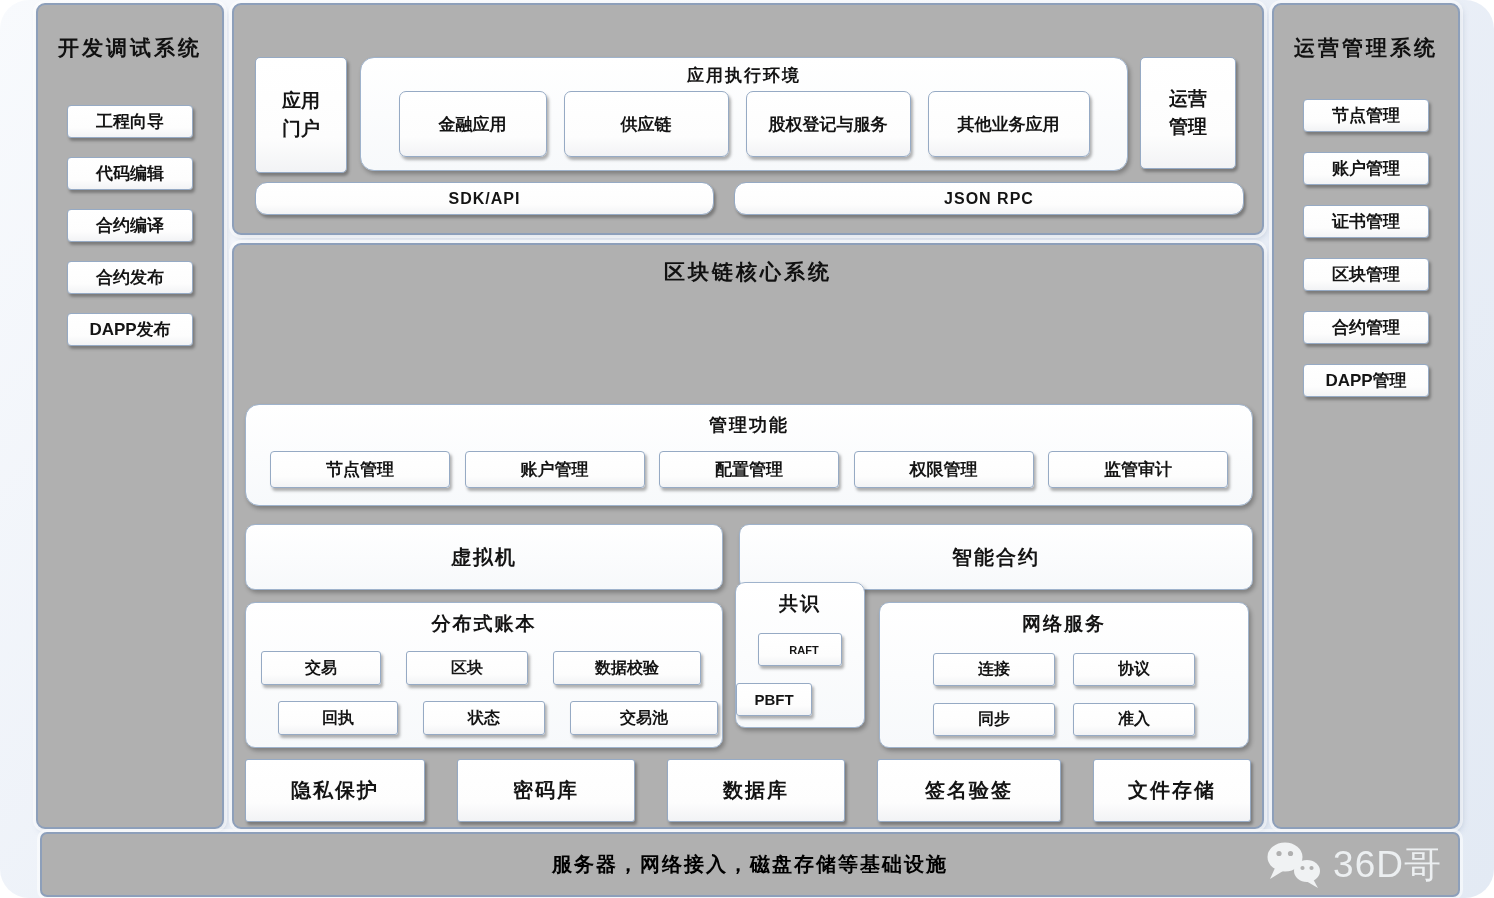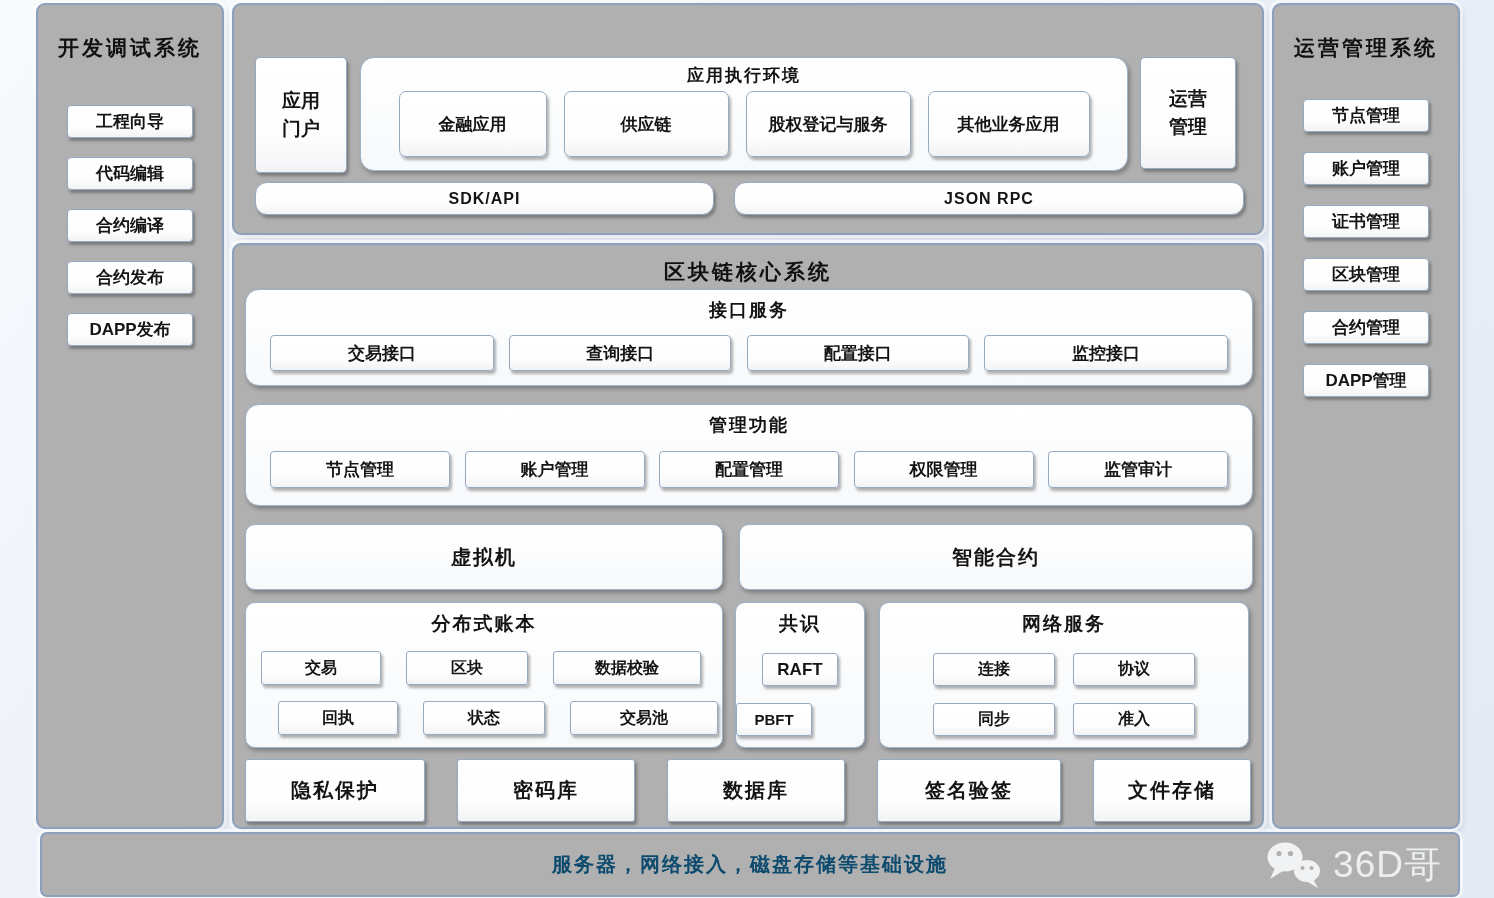--- a/index.html
+++ b/index.html
@@ -1,18 +1,18 @@
 <!DOCTYPE html>
 <html><head>
 <meta charset="utf-8">
 <style>
   html,body{margin:0;padding:0;}
   body{font-family:"Liberation Sans","DejaVu Sans",sans-serif;color:#141414;}
   .canvas{position:relative;width:1494px;height:898px;overflow:hidden;
-          background:linear-gradient(135deg,#f8fafd 0%,#eaeff7 55%,#e3eaf4 100%);}
+          background:linear-gradient(135deg,#f8fafd 0%,#eaeff7 55%,#e3eaf4 100%);border-radius:29px;}
   
   .panel{position:absolute;background:#b0b0b0;border:2px solid #8d9fba;border-radius:9px;
          box-shadow:0 0 0 3px rgba(255,255,255,.55), 2px 3px 6px rgba(110,130,160,.35);}
   .panel-title{text-align:center;font-size:21px;font-weight:700;letter-spacing:3px;color:#111;}
   .side-title{padding-top:30px;line-height:26px;}
   .side-items{display:flex;flex-direction:column;align-items:center;}
   .side-items.dev{margin-top:44px;gap:19px;}
   .side-items.ops{margin-top:38px;gap:20px;}
   
   .btn,.wbox{background:linear-gradient(180deg,#ffffff 0%,#fdfdfd 70%,#f2f3f5 100%);
@@ -27,21 +27,21 @@
        font-size:18px;font-weight:700;letter-spacing:2px;}
   .row{position:absolute;left:0;right:0;display:flex;}
   .pre{white-space:pre-line;text-align:center;line-height:1.5;}
   .big-label{font-size:20px;letter-spacing:2px;}
   .bar{border-radius:12px;font-size:16px;letter-spacing:1px;}
   .sq{border-radius:3px;}
   
   .infra{position:absolute;left:40px;top:832px;width:1416px;height:61px;background:#b0b0b0;
          border:2px solid #8d9fba;border-radius:7px;box-shadow:0 0 0 3px rgba(255,255,255,.55);}
   .infra-text{position:absolute;left:0;right:0;top:0;bottom:0;display:flex;align-items:center;
-         justify-content:center;font-size:20px;font-weight:700;letter-spacing:2px;color:#0c4a6e;}
+         justify-content:center;font-size:20px;font-weight:700;letter-spacing:2px;color:#000000;}
   .watermark{position:absolute;right:16px;top:0;bottom:0;display:flex;align-items:center;gap:8px;}
   .watermark-text{font-size:37px;color:#eceff1;font-weight:400;letter-spacing:1px;}
 </style>
 </head>
 <body>
 
 <div class="canvas">
 
   <div class="panel" style="left:36px;top:3px;width:184px;height:822px;">
     <div class="panel-title side-title">开发调试系统</div>
@@ -72,29 +72,20 @@
     <div class="wbox pre" style="left:906px;top:52px;width:94px;height:110px;font-size:19px;">运营
 管理</div>
 
     <div class="wbox bar" style="left:21px;top:177px;width:457px;height:31px;">SDK/API</div>
     <div class="wbox bar" style="left:500px;top:177px;width:508px;height:31px;">JSON RPC</div>
   </div>
 
   <div class="panel" style="left:232px;top:243px;width:1028px;height:582px;">
     <div class="panel-title" style="padding-top:13px;">区块链核心系统</div>
 
-    <div class="container" style="left:11px;top:44px;width:1006px;height:95px;">
-      <div class="c-label">接口服务</div>
-      <div class="row" style="top:45px;padding:0 24px;justify-content:space-between;">
-        <div class="btn" style="width:222px;height:34px;">交易接口</div>
-        <div class="btn" style="width:220px;height:34px;">查询接口</div>
-        <div class="btn" style="width:220px;height:34px;">配置接口</div>
-        <div class="btn" style="width:242px;height:34px;">监控接口</div>
-      </div>
-    </div>
 
     <div class="container" style="left:11px;top:159px;width:1006px;height:100px;">
       <div class="c-label">管理功能</div>
       <div class="row" style="top:46px;padding:0 24px;justify-content:space-between;">
         <div class="btn" style="width:178px;height:35px;">节点管理</div>
         <div class="btn" style="width:178px;height:35px;">账户管理</div>
         <div class="btn" style="width:178px;height:35px;">配置管理</div>
         <div class="btn" style="width:178px;height:35px;">权限管理</div>
         <div class="btn" style="width:178px;height:35px;">监管审计</div>
       </div>
@@ -110,24 +101,24 @@
         <div class="btn sq" style="width:120px;height:32px;font-size:16px;">区块</div>
         <div class="btn sq" style="width:146px;height:32px;font-size:16px;">数据校验</div>
       </div>
       <div class="row" style="top:98px;padding-left:32px;gap:25px;">
         <div class="btn sq" style="width:118px;height:32px;font-size:16px;">回执</div>
         <div class="btn sq" style="width:120px;height:32px;font-size:16px;">状态</div>
         <div class="btn sq" style="width:146px;height:32px;font-size:16px;">交易池</div>
       </div>
     </div>
 
-    <div class="container" style="left:501px;top:357px;width:128px;height:144px;border-radius:10px;">
+    <div class="container" style="left:501px;top:337px;width:128px;height:144px;border-radius:10px;">
       <div class="c-label" style="font-size:19px;">共识</div>
       <div class="row" style="top:50px;justify-content:center;">
-        <div class="btn sq" style="width:74px;height:31px;font-size:17px;">RAFT</div>
+        <div class="btn sq" style="width:74px;height:31px;font-size:11px;padding-left:8px;">RAFT</div>
       </div>
       <div class="row" style="top:100px;justify-content:flex-start;">
         <div class="btn sq" style="width:74px;height:31px;font-size:15px;">PBFT</div>
       </div>
     </div>
 
     <div class="container" style="left:645px;top:357px;width:368px;height:144px;border-radius:10px;">
       <div class="c-label" style="font-size:19px;">网络服务</div>
       <div class="row" style="top:50px;justify-content:center;gap:18px;">
         <div class="btn sq" style="width:120px;height:31px;font-size:16px;">连接</div>

